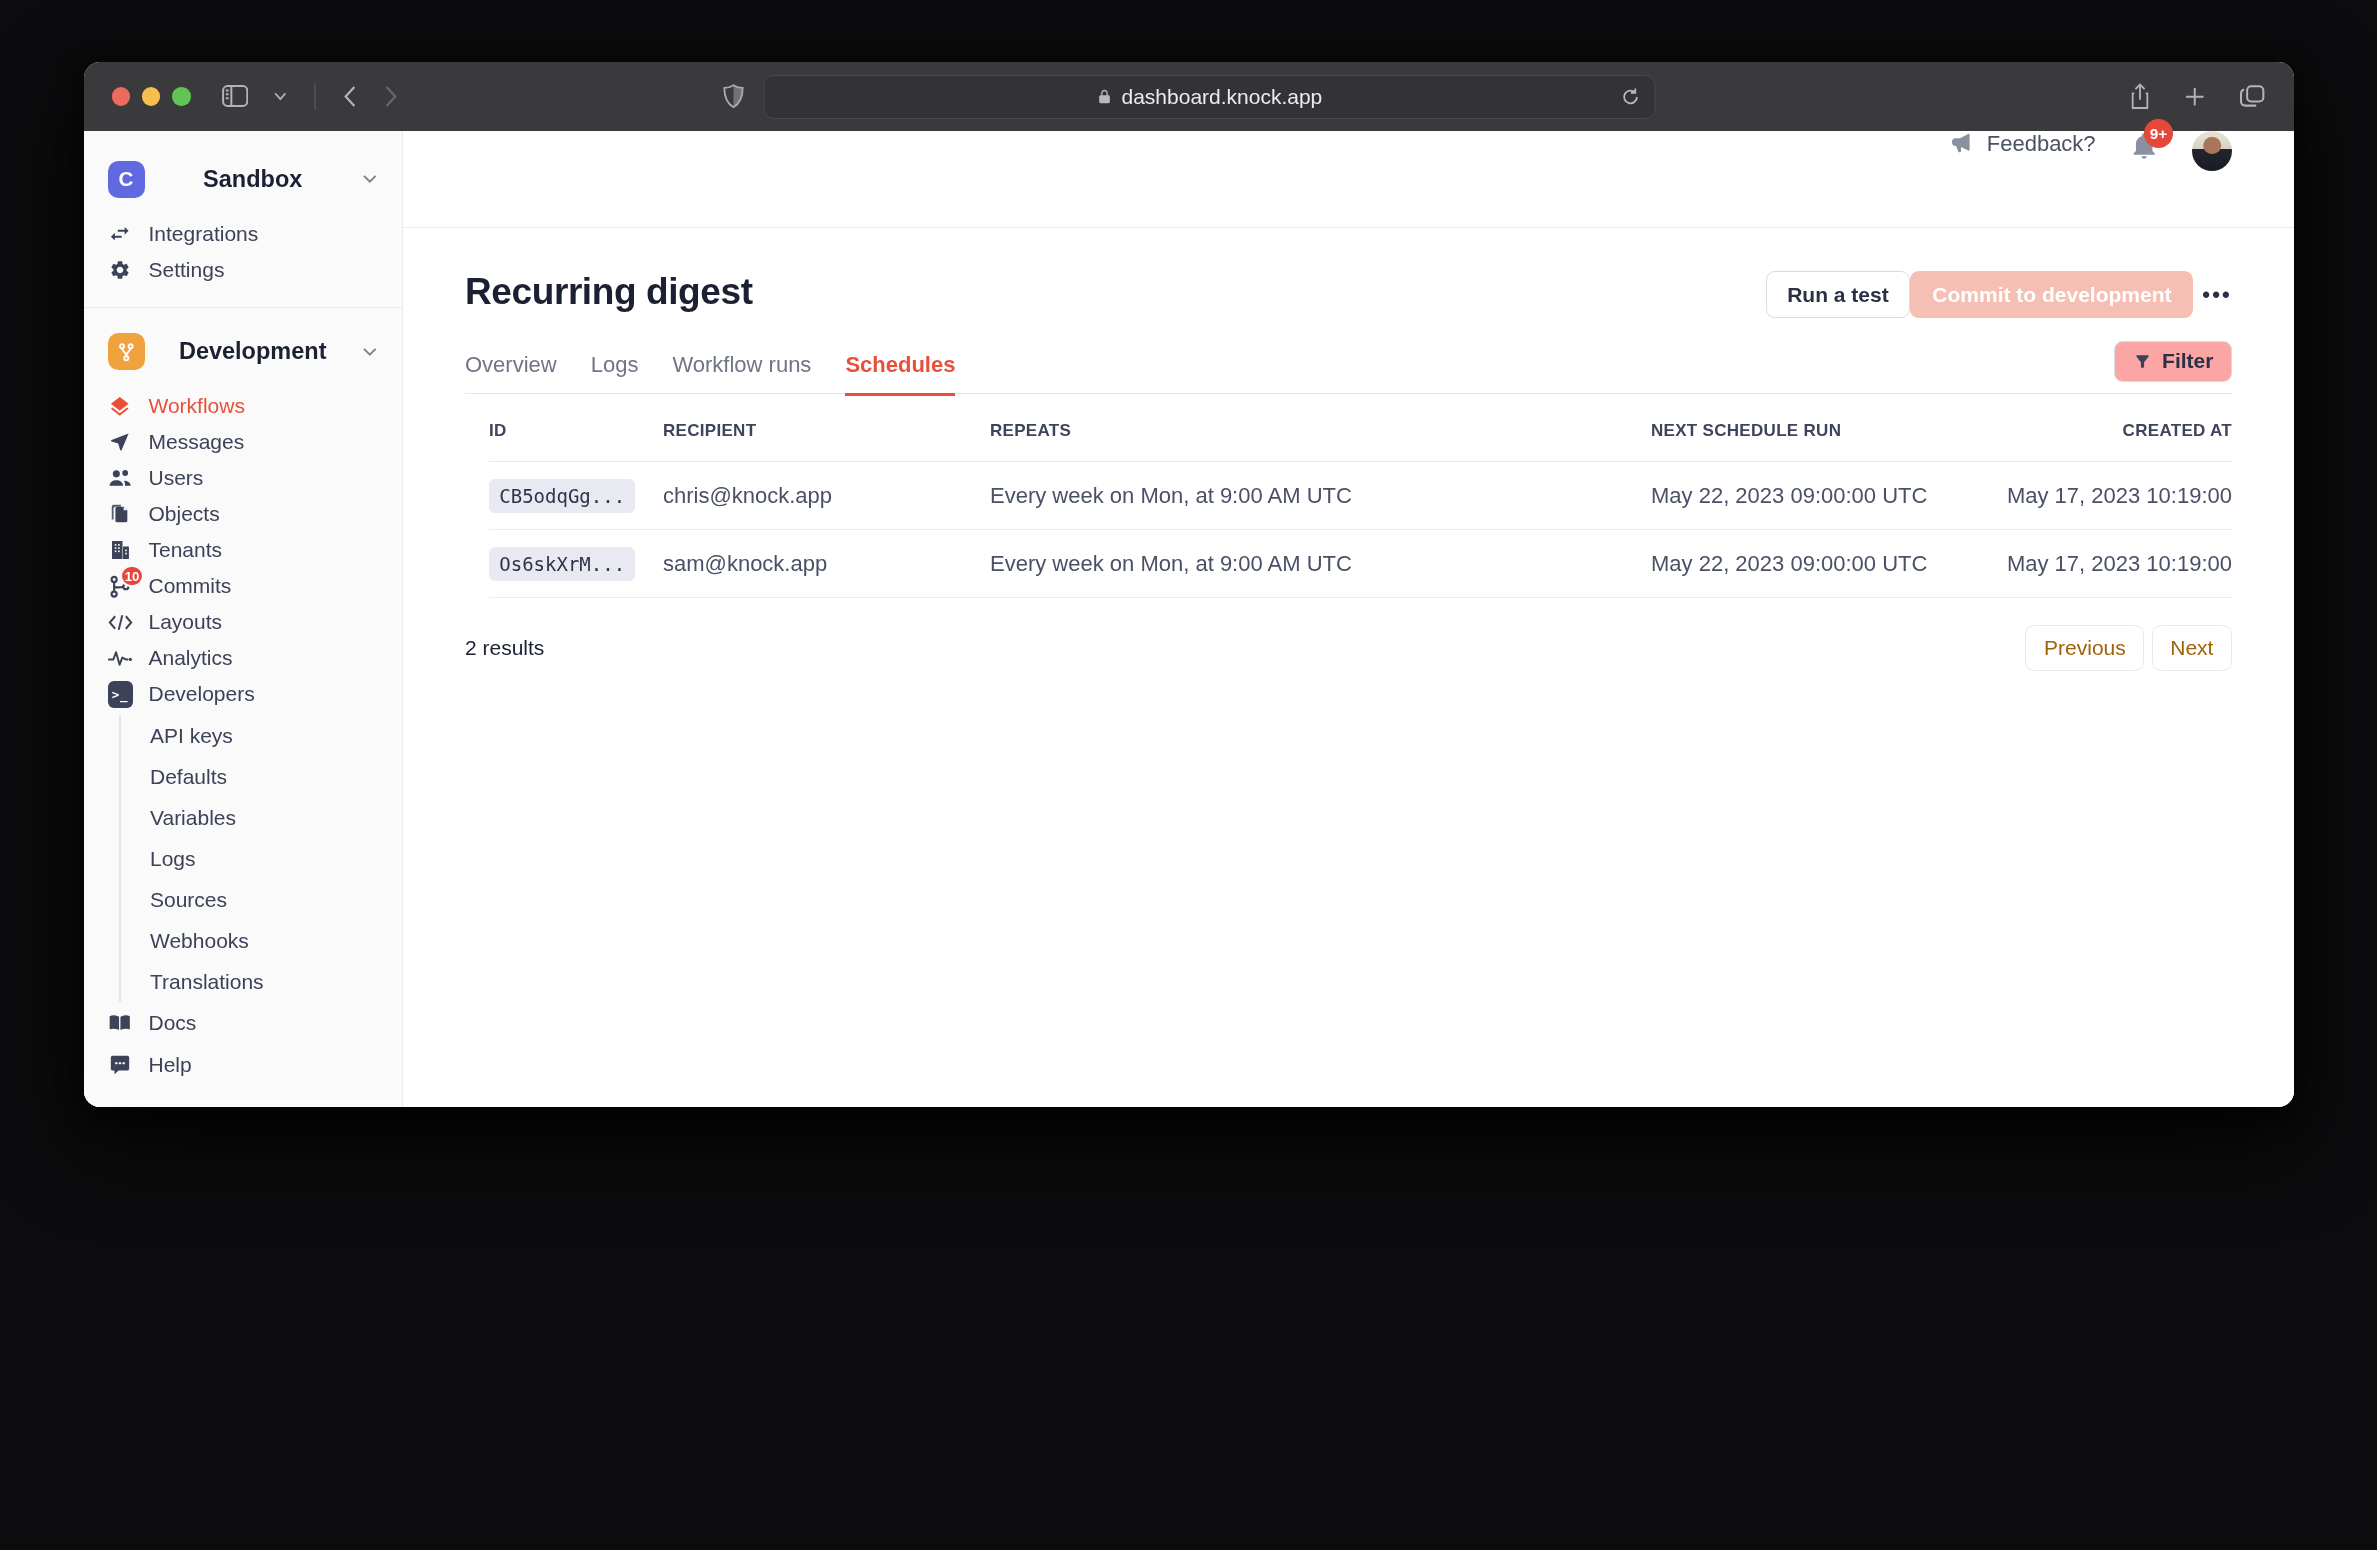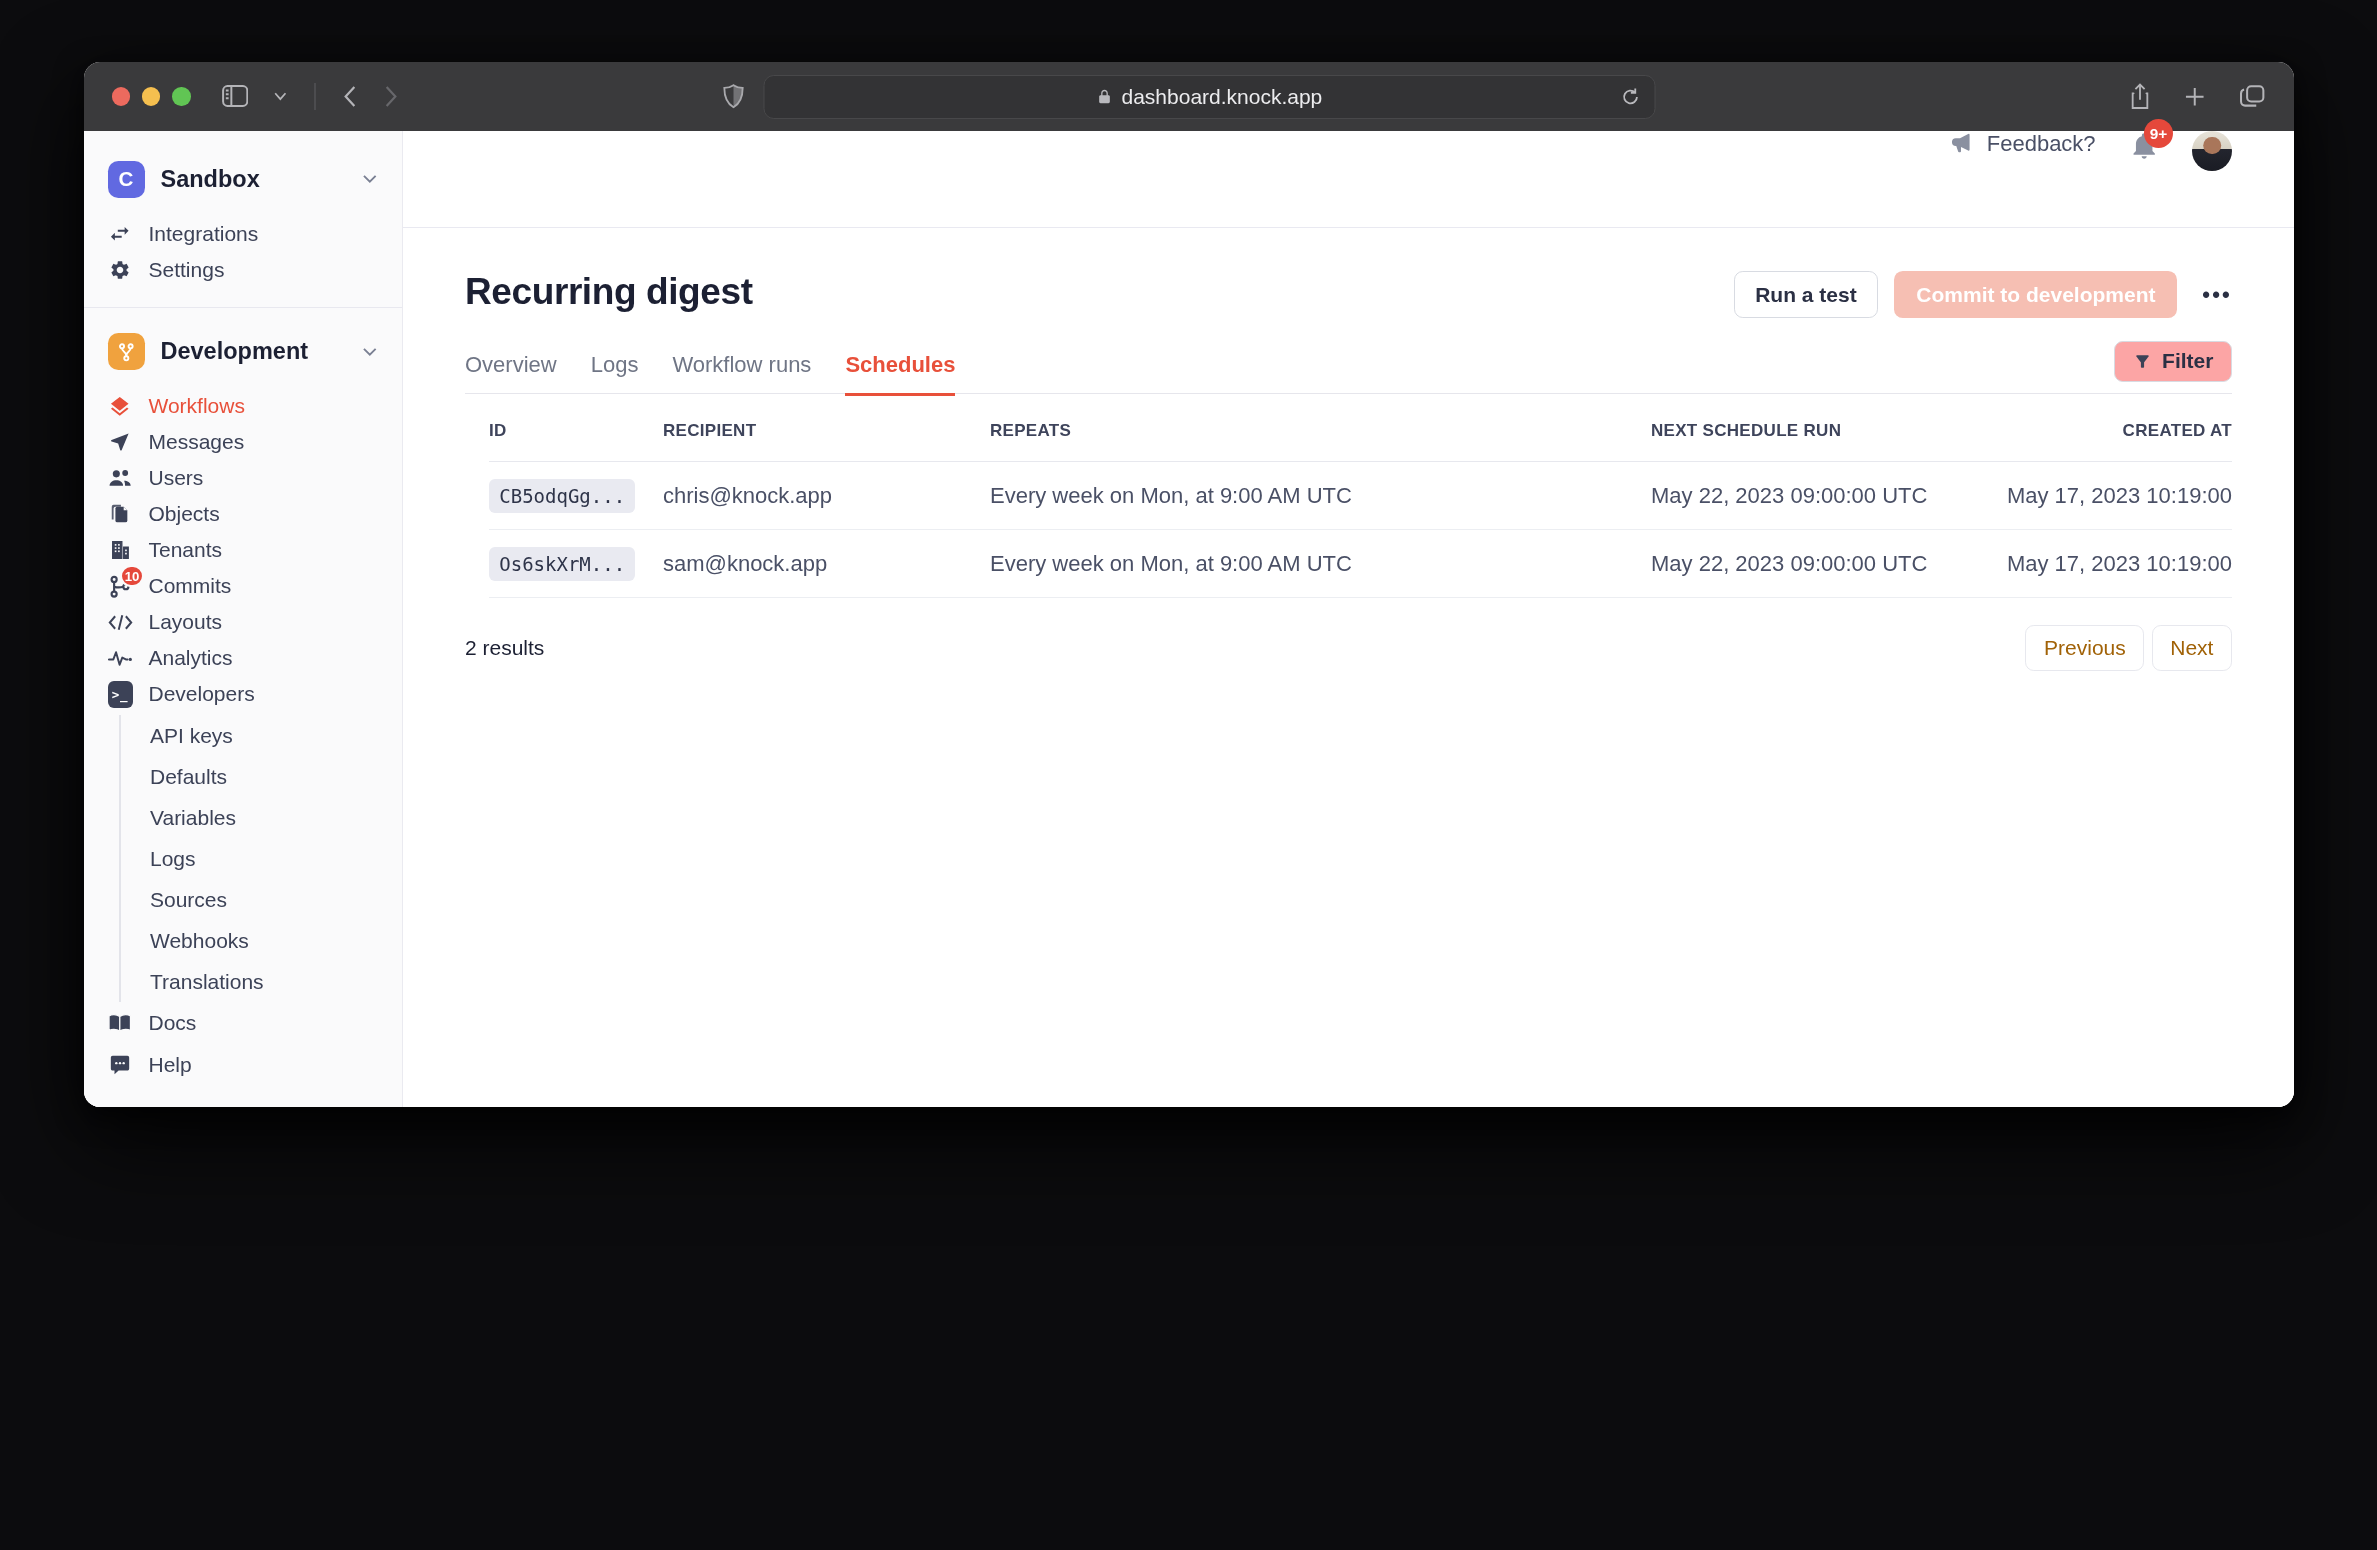--- a/index.html
+++ b/index.html
@@ -43,21 +43,21 @@
 
   
   .app { flex: 1; display: flex; min-height: 0; background: #fff; }
 
   
   .sidebar {
     width: 319px; flex: 0 0 auto; background: #fafafb; border-right: 1.5px solid #eaeaf0;
     display: flex; flex-direction: column; padding-top: 26.4px; position: relative;
   }
   .side-row { display: flex; align-items: center; gap: 16px; padding: 0 23.5px; height: 46px; cursor: pointer; }
-  .side-row .grow { flex: 1; }
+  .side-row .grow { flex: 1; text-align: center; }
   .acct-row { height: 51px; margin-bottom: 14.7px; }
   .sq {
     width: 37px; height: 37px; border-radius: 10.3px; display: inline-flex; align-items: center;
     justify-content: center; color: #fff; font-weight: bold; font-size: 20.6px; flex: 0 0 auto;
   }
   .sq.indigo { background: #6169e1; }
   .sq.orange { background: #f0a23e; }
   .acct-name { font-size: 23.5px; font-weight: 700; color: #1c2033; }
   .chev { color: #7a8093; display: inline-flex; }
   .side-item { font-size: 21px; color: #3c4257; height: 42px; }
@@ -99,21 +99,21 @@
   }
   .avatar { width: 40px; height: 40px; border-radius: 50%; overflow: hidden; cursor: pointer;
     background: linear-gradient(180deg, #e8e4da 0%, #d8d2c4 45%, #23252e 46%, #1a1c24 100%);
     position: relative; flex: 0 0 auto; }
   .avatar::before { content: ""; position: absolute; left: 50%; top: 5.9px; transform: translateX(-50%);
     width: 17.6px; height: 17.6px; border-radius: 50%; background: #a9765a; }
 
   .content { padding: 0 62px; flex: 1; }
   .title-row { display: flex; align-items: flex-start; margin-top: 43px; }
   .page-title { font-size: 37px; font-weight: 800; color: #1c2033; letter-spacing: -0.4px; flex: 1; }
-  .actions { display: flex; align-items: center; gap: 16px; }
+  .actions { display: flex; align-items: center; }
   .btn {
     font-family: "Liberation Sans", sans-serif; font-size: 21px; font-weight: 600;
     border-radius: 8.8px; cursor: pointer; white-space: nowrap;
   }
   .btn.ghost { background: #fff; border: 1.5px solid #d8dbe2; color: #2b3044; padding: 10.3px 20.6px; }
   .btn.commit-disabled { background: #f6bfb3; border: none; color: #fff; padding: 11.7px 22px; cursor: default; }
   .more-dots { color: #2b3044; font-size: 22px; letter-spacing: 2.2px; font-weight: 700; margin-left: 8.8px; cursor: pointer; }
 
   .tabs-row { display: flex; align-items: flex-end; margin-top: 34px; border-bottom: 1.5px solid #e6e6ec; position: relative; }
   .tabs { display: flex; gap: 34px; }

